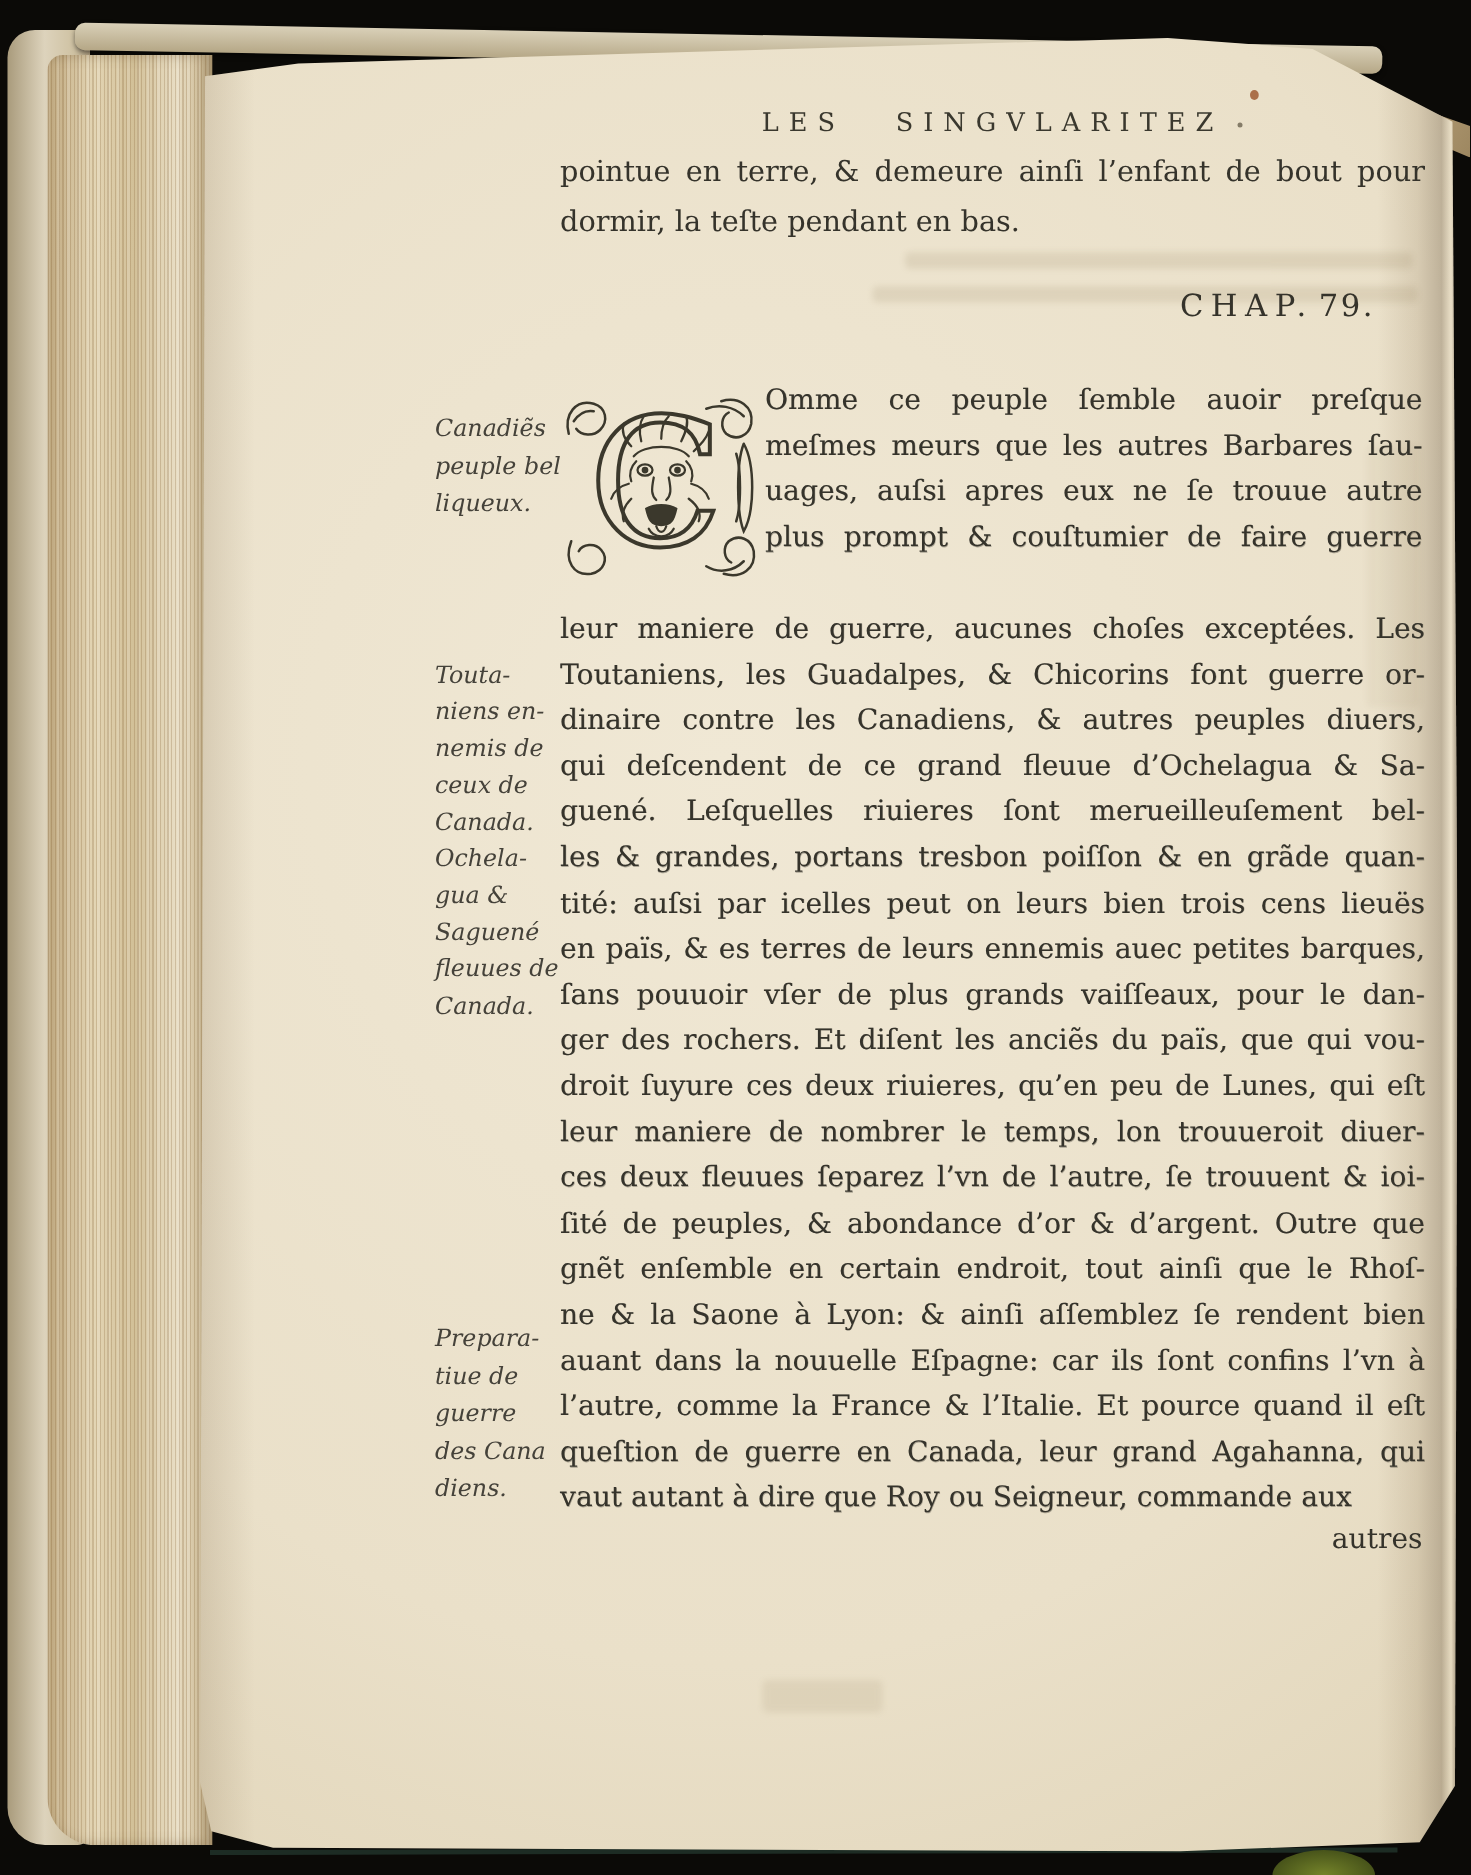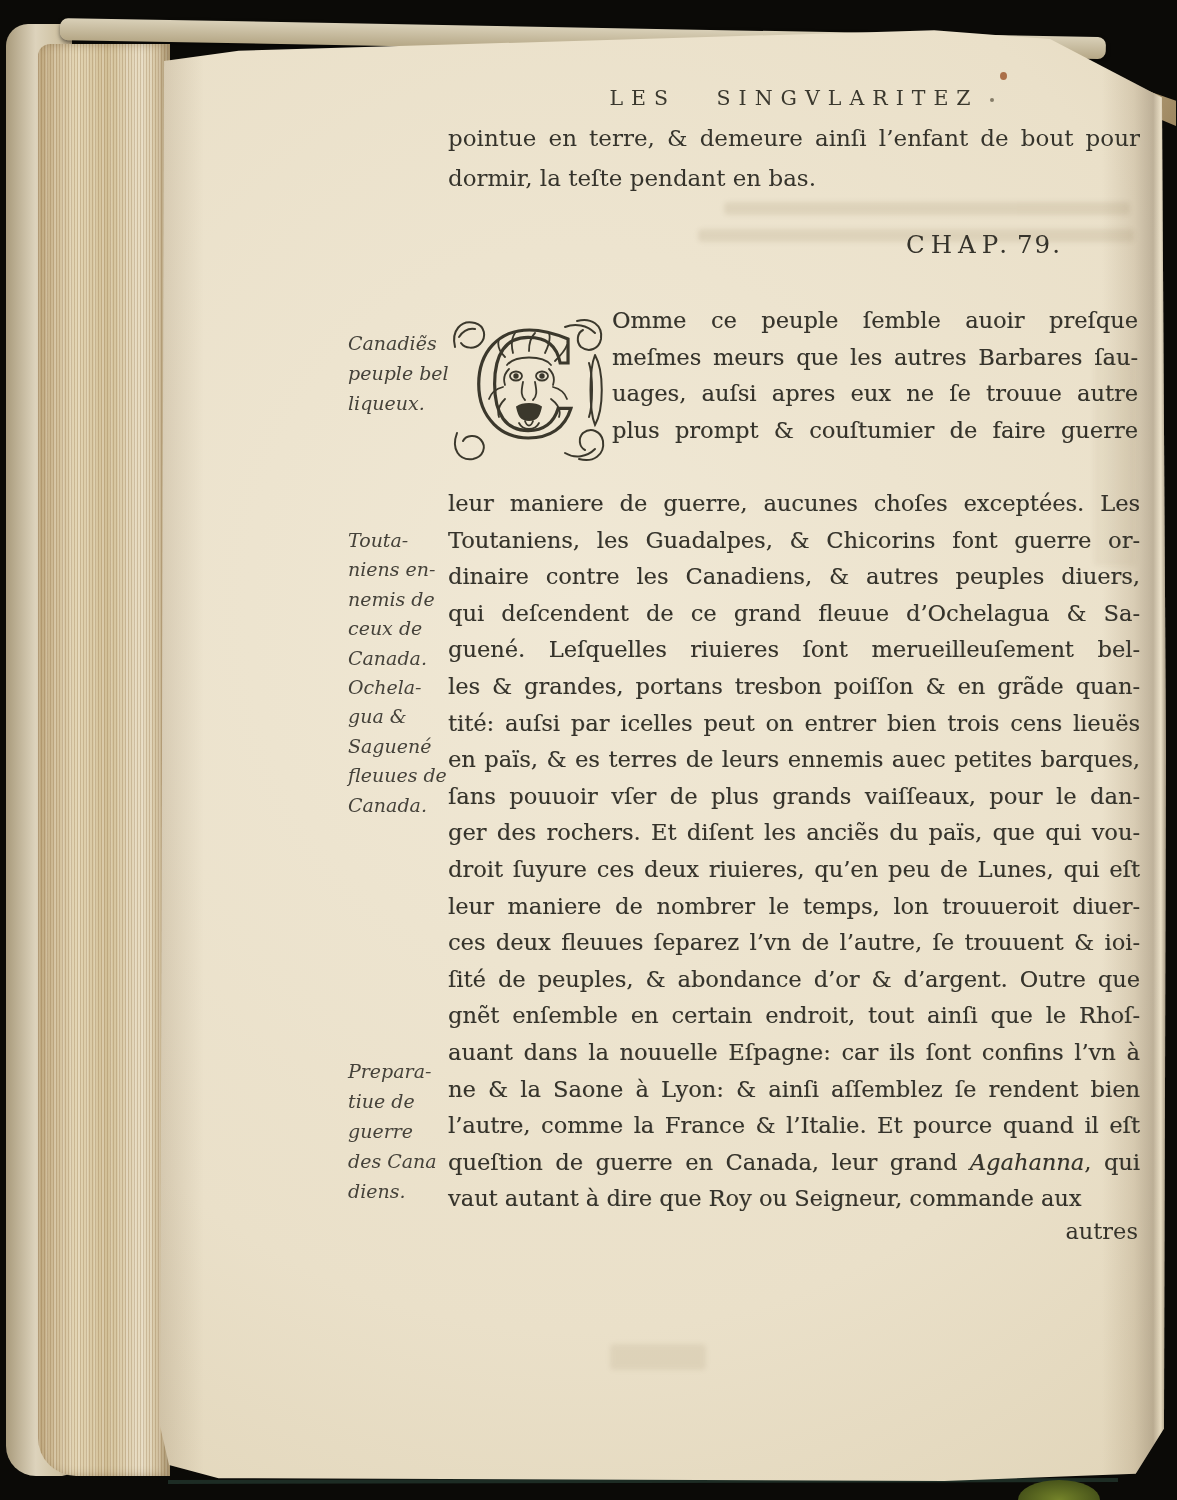--- a/index.html
+++ b/index.html
@@ -55,30 +55,30 @@
   .running-title{position:absolute;top:60px;width:100%;text-align:center;
     font-size:20.5px;letter-spacing:8px;word-spacing:26px;color:#3a382e;}
   .prev-par{position:absolute;top:92px;width:100%;font-size:23px;line-height:40px;}
   .prev-par .just{display:block;text-align:justify;text-align-last:justify;}
   .prev-par .plain{display:block;}
   .chap-head{position:absolute;top:204px;width:100%;display:flex;align-items:baseline;
     padding:0;box-sizing:border-box;font-size:24.5px;}
   .chap-head .chap-title{font-style:italic;margin-left:90px;}
   .chap-head .gap{flex:1;}
   .chap-head .chap-label{letter-spacing:6px;margin-right:4px;}
-  .chap-head .chap-num{letter-spacing:2px;margin-right:78px;}
+  .chap-head .chap-num{letter-spacing:2px;margin-right:40px;}
 
   .dropcap{position:absolute;left:0;top:287px;width:162px;height:154px;}
   .opening{position:absolute;top:276px;left:164px;width:526px;
     font-size:22.5px;line-height:36.6px;}
   .body-rest{position:absolute;top:459px;width:692px;font-size:22.5px;line-height:36.6px;}
   .bline{display:block;text-align:justify;text-align-last:justify;
     text-shadow:.4px .3px .5px rgba(45,42,34,.35);}
   .bline.noj{text-align-last:auto;}
-  .it{font-style:italic;}
+  .it{}
   .catchword{position:absolute;top:1192px;right:2px;font-size:22.5px;}
 
   [data-name]{}
 </style>
 </head>
 <body>
 
 <div class="scene" data-name="book-photograph">
 
   <div class="cover-left" data-name="book-cover-edge-left"></div>
@@ -177,31 +177,31 @@
         <span class="bline" data-name="body-line">plus prompt &amp; couſtumier de faire guerre</span>
       </div>
 
       <div class="body-rest" data-name="body-text">
         <span class="bline" data-name="body-line">leur maniere de guerre, aucunes choſes exceptées.  Les</span>
         <span class="bline" data-name="body-line">Toutaniens, les Guadalpes, &amp; Chicorins font guerre or-</span>
         <span class="bline" data-name="body-line">dinaire contre les Canadiens, &amp; autres peuples diuers,</span>
         <span class="bline" data-name="body-line">qui deſcendent de ce grand fleuue d’Ochelagua &amp; Sa-</span>
         <span class="bline" data-name="body-line">guené.  Leſquelles riuieres ſont merueilleuſement bel-</span>
         <span class="bline" data-name="body-line">les &amp; grandes, portans tresbon poiſſon &amp; en grãde quan-</span>
-        <span class="bline" data-name="body-line">tité: auſsi par icelles peut on entrer bien trois cens lieuës</span>
+        <span class="bline" data-name="body-line">tité: auſsi par icelles peut on leurs bien trois cens lieuës</span>
         <span class="bline" data-name="body-line">en païs, &amp; es terres de leurs ennemis auec petites barques,</span>
         <span class="bline" data-name="body-line">ſans pouuoir vſer de plus grands vaiſſeaux, pour le dan-</span>
         <span class="bline" data-name="body-line">ger des rochers. Et diſent les anciẽs du païs, que qui vou-</span>
         <span class="bline" data-name="body-line">droit ſuyure ces deux riuieres, qu’en peu de Lunes, qui eſt</span>
         <span class="bline" data-name="body-line">leur maniere de nombrer le temps, lon trouueroit diuer-</span>
         <span class="bline" data-name="body-line">ces deux fleuues ſeparez l’vn de l’autre, ſe trouuent &amp; ioi-</span>
         <span class="bline" data-name="body-line">ſité de peuples, &amp; abondance d’or &amp; d’argent. Outre que</span>
         <span class="bline" data-name="body-line">gnẽt enſemble en certain endroit, tout ainſi que le Rhoſ-</span>
+        <span class="bline" data-name="body-line">ne &amp; la Saone à Lyon: &amp; ainſi aſſemblez ſe rendent bien</span>
         <span class="bline" data-name="body-line">auant dans la nouuelle Eſpagne: car ils ſont confins l’vn à</span>
-        <span class="bline" data-name="body-line">ne &amp; la Saone à Lyon: &amp; ainſi aſſemblez ſe rendent bien</span>
         <span class="bline" data-name="body-line">l’autre, comme la France &amp; l’Italie. Et pource quand il eſt</span>
         <span class="bline" data-name="body-line-with-italic"><span data-name="body-line-segment">queſtion de guerre en Canada, leur grand </span><span class="it" data-name="agahanna-italic">Agahanna</span><span data-name="body-line-segment">, qui</span></span>
         <span class="bline noj" data-name="body-line">vaut autant à dire que Roy ou Seigneur, commande aux</span>
       </div>
 
       <div class="catchword" data-name="catchword">autres</div>
     </div>
   </div>
 </div>
 

